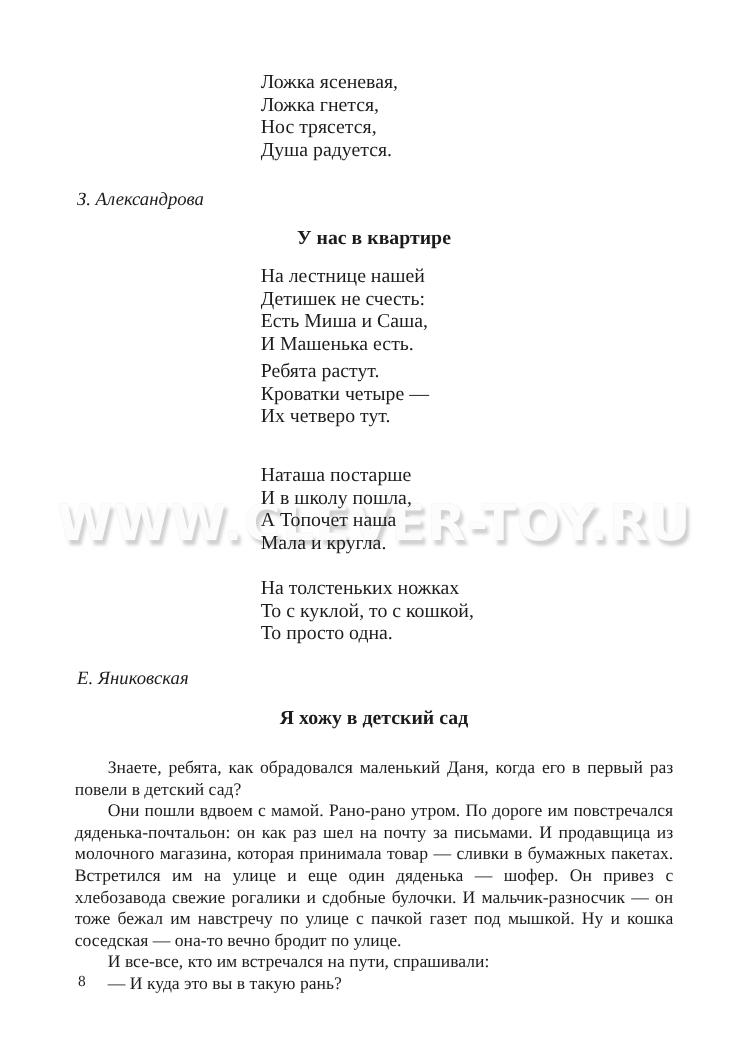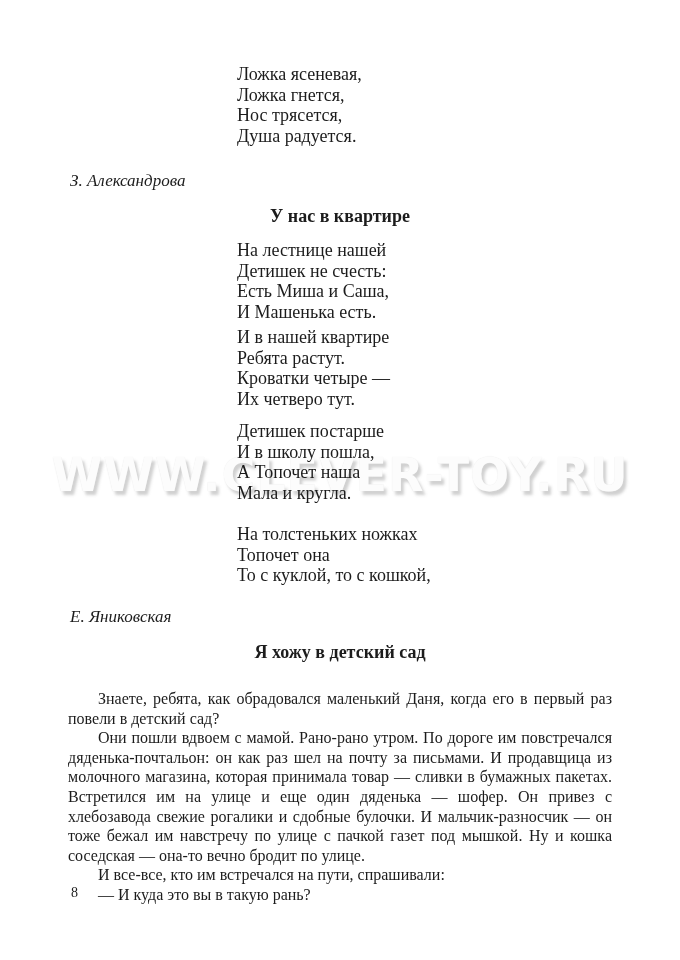--- a/index.html
+++ b/index.html
@@ -90,37 +90,36 @@
   <div class="layer title" style="top:206px;">У нас в квартире</div>
 
   <div class="layer poem" style="top:240px;">
     <span class="line">На лестнице нашей</span>
     <span class="line">Детишек не счесть:</span>
     <span class="line">Есть Миша и Саша,</span>
     <span class="line">И Машенька есть.</span>
   </div>
 
   <div class="layer poem" style="top:327px;">
-    <span class="line">И в нашей квартире</span>
     <span class="line">Ребята растут.</span>
     <span class="line">Кроватки четыре —</span>
     <span class="line">Их четверо тут.</span>
   </div>
 
   <div class="layer poem" style="top:421px;">
-    <span class="line">Детишек постарше</span>
+    <span class="line">Наташа постарше</span>
     <span class="line">И в школу пошла,</span>
     <span class="line">А Топочет наша</span>
     <span class="line">Мала и кругла.</span>
   </div>
 
   <div class="layer poem" style="top:512px;margin-top:12px;">
     <span class="line">На толстеньких ножках</span>
-    <span class="line">Топочет она</span>
     <span class="line">То с куклой, то с кошкой,</span>
+    <span class="line">То просто одна.</span>
   </div>
 
   <div class="layer author" style="top:607px;">Е. Яниковская</div>
 
   <div class="layer title" style="top:642px;">Я хожу в детский сад</div>
 
   <div class="layer prose" style="top:689px;">
     <p>Знаете, ребята, как обрадовался маленький Даня, когда его в первый раз повели в детский сад?</p>
     <p>Они пошли вдвоем с мамой. Рано-рано утром. По дороге им повстречался дяденька-почтальон: он как раз шел на почту за письмами. И продавщица из молочного магазина, которая принимала товар — сливки в бумажных пакетах. Встретился им на улице и еще один дяденька — шофер. Он привез с хлебозавода свежие рогалики и сдобные булочки. И мальчик-разносчик — он тоже бежал им навстречу по улице с пачкой газет под мышкой. Ну и кошка соседская — она-то вечно бродит по улице.</p>
     <p>И все-все, кто им встречался на пути, спрашивали:</p>

